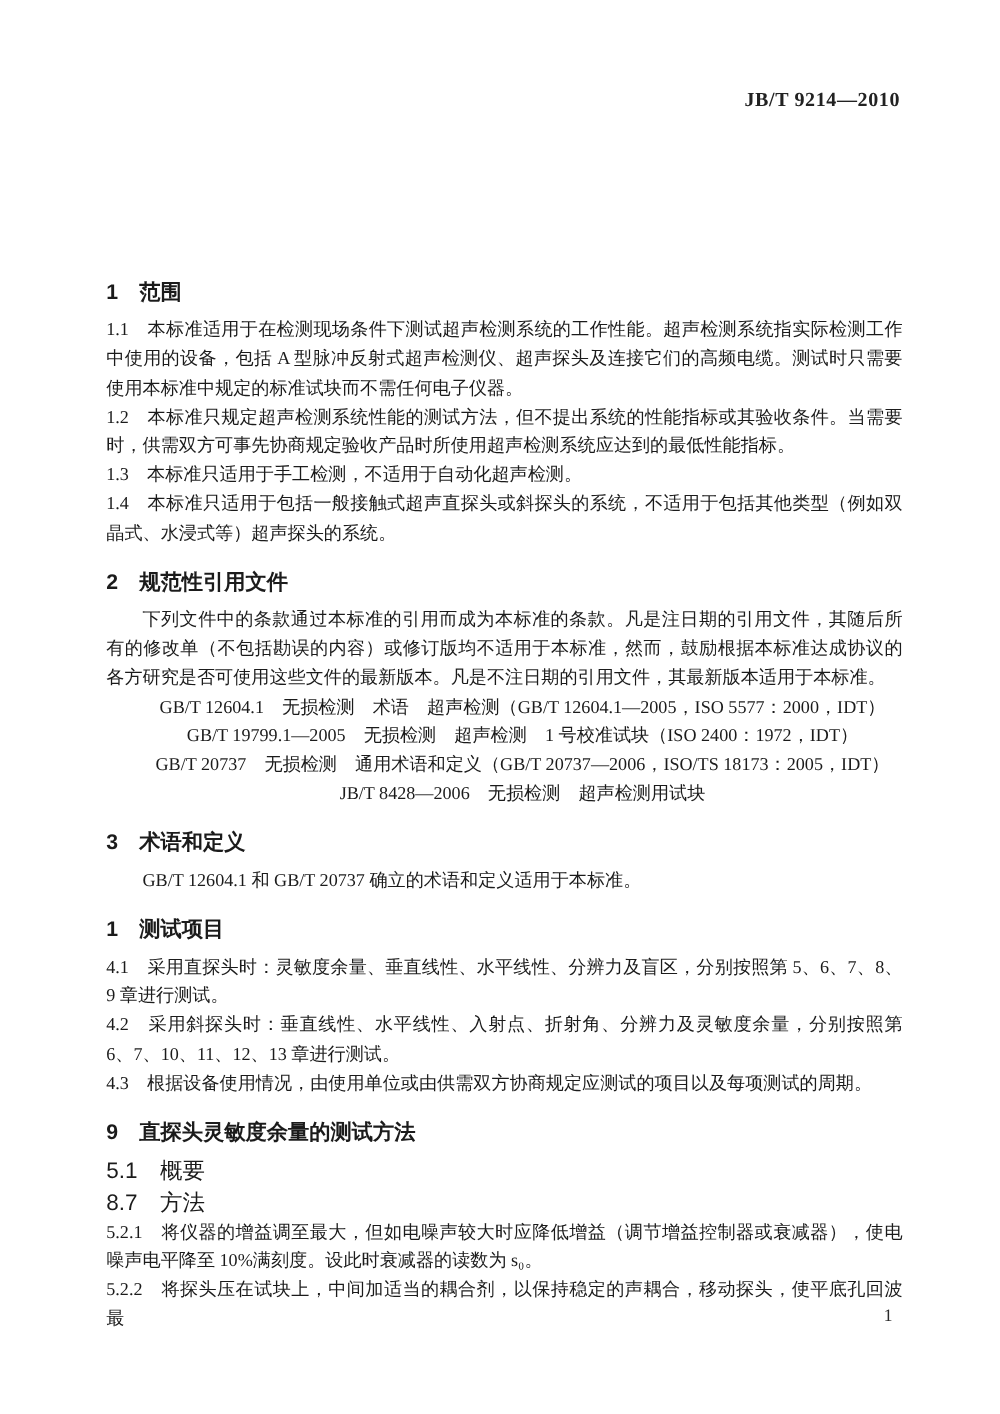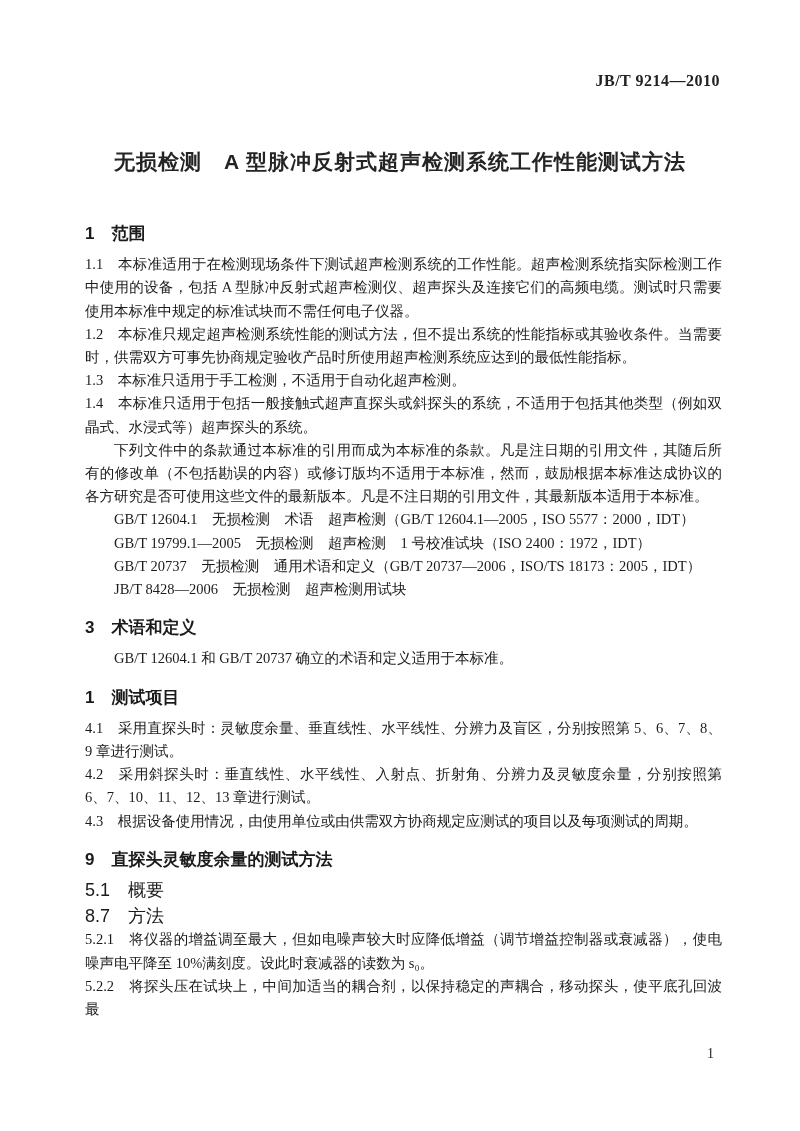--- a/index.html
+++ b/index.html
@@ -53,49 +53,49 @@
   .sec-heading.first { margin-top: 0; }
   .sub-heading {
     font-family: "Liberation Sans", "DejaVu Sans", sans-serif;
     font-weight: normal;
     font-size: 18px;
     margin: 3px 0 0 0;
     text-align: left;
   }
   p.clause { margin: 0; }
   p.indented { margin: 0; text-indent: 2em; }
-  p.ref-line { margin: 0; text-indent: 2em; text-align: left; }
+  p.ref-line { margin: 0; text-indent: 2em; text-align: center; }
   .page-number {
     position: absolute;
     top: 1046px;
     right: 86px;
     font-size: 14px;
     color: #2a2a2a;
   }
 </style>
 </head>
 <body>
 
 <div class="page">
 
   <div class="doc-header">JB/T 9214—2010</div>
 
-  <div class="doc-title">无损检测　A 型脉冲反射式超声检测系统工作性能测试方法</div>
 
   <div class="content">
 
     <section>
       <div class="sec-heading first">1　范围</div>
       <p class="clause">1.1　本标准适用于在检测现场条件下测试超声检测系统的工作性能。超声检测系统指实际检测工作中使用的设备，包括 A 型脉冲反射式超声检测仪、超声探头及连接它们的高频电缆。测试时只需要使用本标准中规定的标准试块而不需任何电子仪器。</p>
       <p class="clause">1.2　本标准只规定超声检测系统性能的测试方法，但不提出系统的性能指标或其验收条件。当需要时，供需双方可事先协商规定验收产品时所使用超声检测系统应达到的最低性能指标。</p>
       <p class="clause">1.3　本标准只适用于手工检测，不适用于自动化超声检测。</p>
       <p class="clause">1.4　本标准只适用于包括一般接触式超声直探头或斜探头的系统，不适用于包括其他类型（例如双晶式、水浸式等）超声探头的系统。</p>
     </section>
 
     <section>
+      <div class="sec-heading">2　规范性引用文件</div>
       <p class="indented">下列文件中的条款通过本标准的引用而成为本标准的条款。凡是注日期的引用文件，其随后所有的修改单（不包括勘误的内容）或修订版均不适用于本标准，然而，鼓励根据本标准达成协议的各方研究是否可使用这些文件的最新版本。凡是不注日期的引用文件，其最新版本适用于本标准。</p>
       <p class="ref-line">GB/T 12604.1　无损检测　术语　超声检测（GB/T 12604.1—2005，ISO 5577：2000，IDT）</p>
       <p class="ref-line">GB/T 19799.1—2005　无损检测　超声检测　1 号校准试块（ISO 2400：1972，IDT）</p>
       <p class="ref-line">GB/T 20737　无损检测　通用术语和定义（GB/T 20737—2006，ISO/TS 18173：2005，IDT）</p>
       <p class="ref-line">JB/T 8428—2006　无损检测　超声检测用试块</p>
     </section>
 
     <section>
       <div class="sec-heading">3　术语和定义</div>
       <p class="indented">GB/T 12604.1 和 GB/T 20737 确立的术语和定义适用于本标准。</p>

